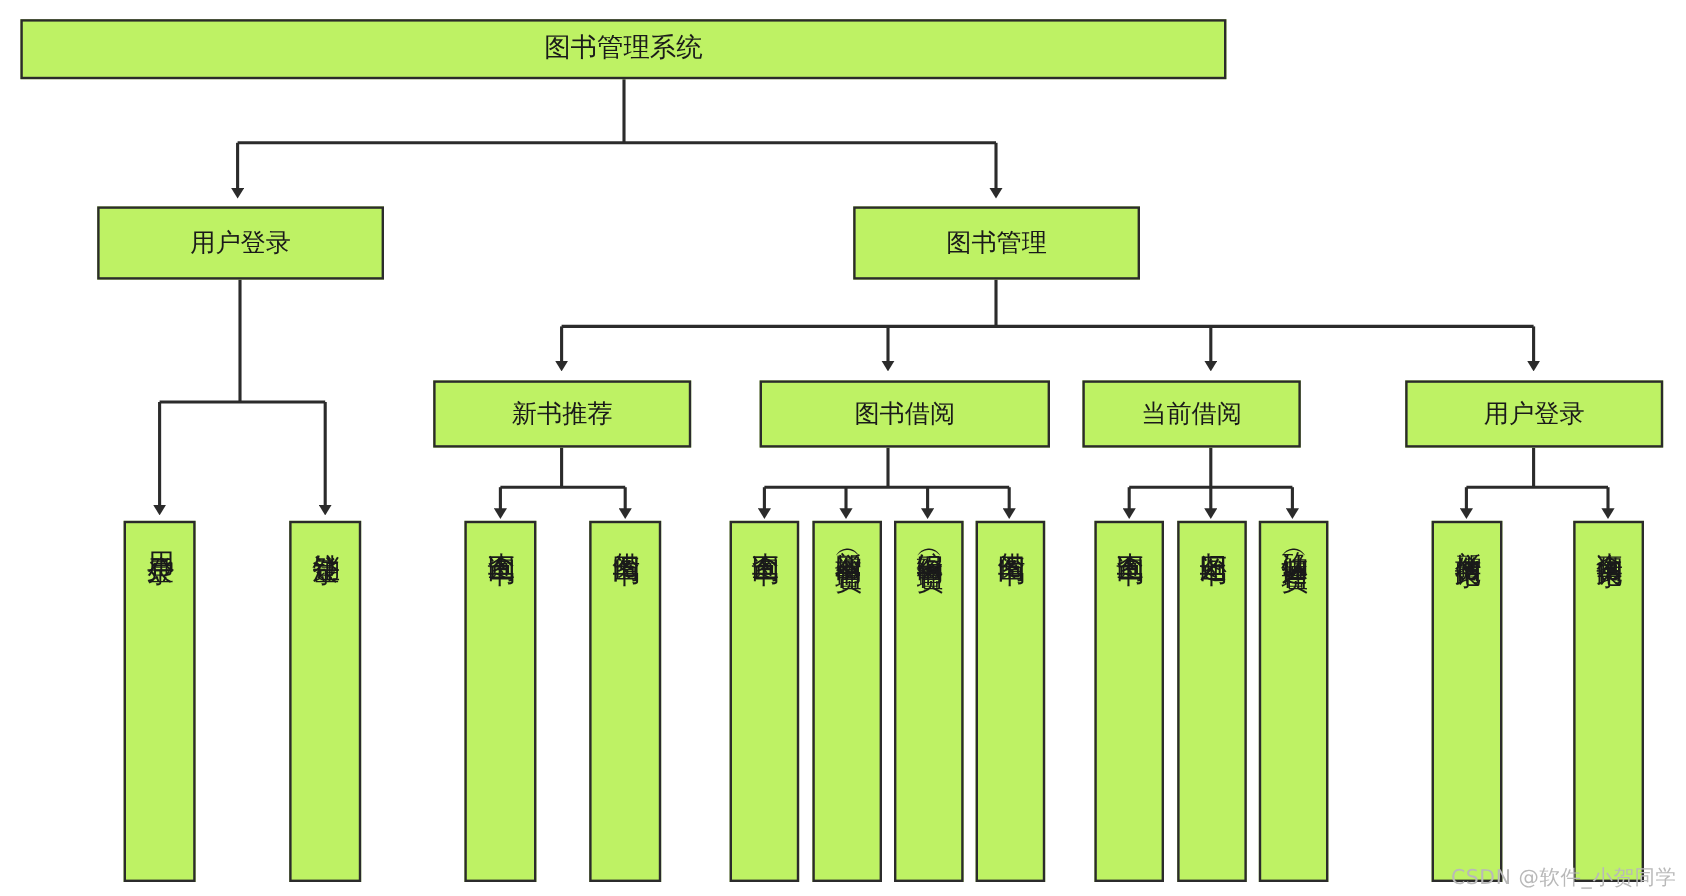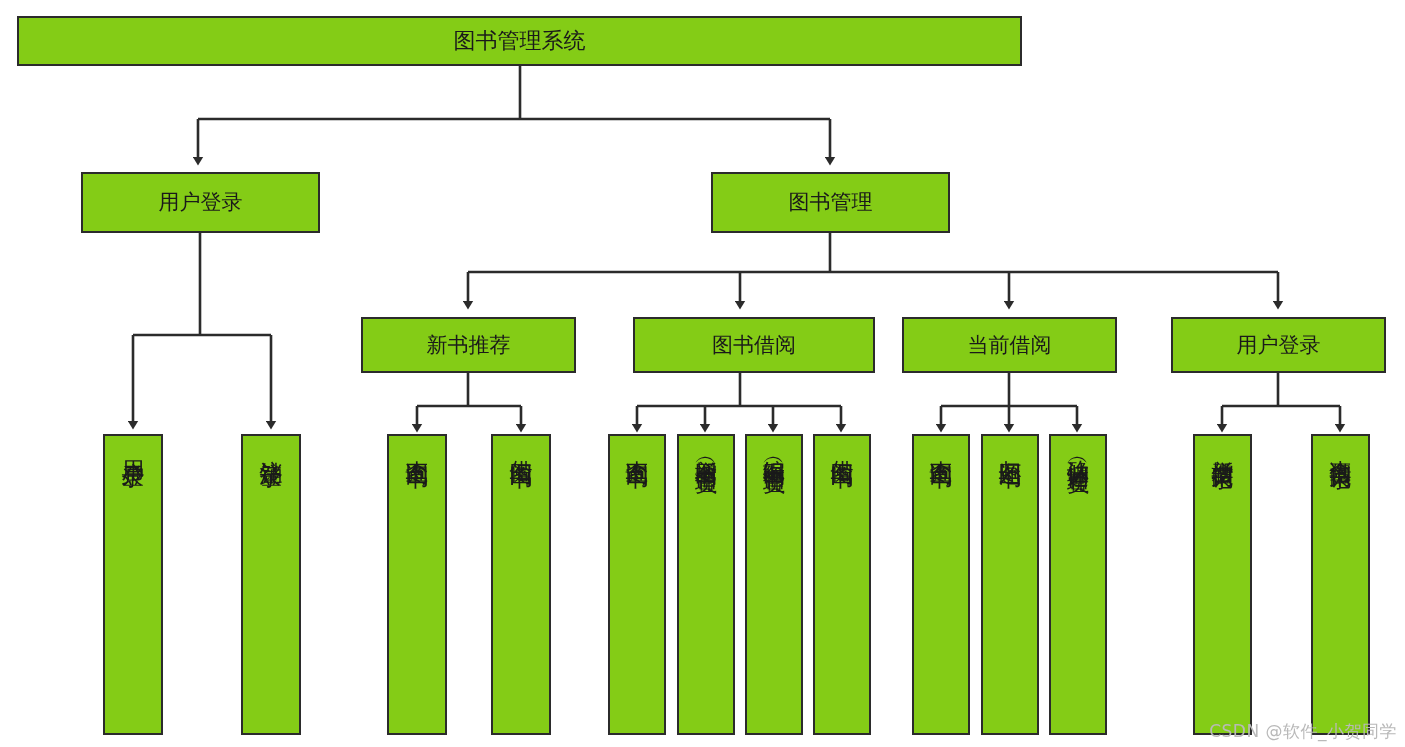--- a/index.html
+++ b/index.html
@@ -22,21 +22,21 @@
     position: absolute;
     left: 0;
     top: 0;
     width: 1405px;
     height: 747px;
     pointer-events: none;
   }
   .node {
     position: absolute;
     box-sizing: border-box;
-    background: #84cc16;
+    background: #bef264;
     border: 2px solid #2b2b2b;
     display: flex;
     align-items: center;
     justify-content: center;
     color: #1a1a1a;
     z-index: 2;
   }
   .node .label {
     display: block;
     text-align: center;
@@ -146,21 +146,21 @@
   <div class="node horiz" style="left:361px; top:317px; width:215px; height:56px;">
     <span class="label">新书推荐</span>
   </div>
 
   <div class="node horiz" style="left:711px; top:172px; width:239px; height:61px;">
     <span class="label">图书管理</span>
   </div>
   <div class="node horiz" style="left:633px; top:317px; width:242px; height:56px;">
     <span class="label">图书借阅</span>
   </div>
-  <div class="node horiz" style="left:902px; top:317px; width:215px; height:56px;">
+  <div class="node horiz" style="left:902px; top:317px; width:182px; height:56px;">
     <span class="label">当前借阅</span>
   </div>
   <div class="node horiz" style="left:1171px; top:317px; width:215px; height:56px;">
     <span class="label">用户登录</span>
   </div>
 
   <div class="node vert" style="left:103px; top:434px; width:60px; height:301px;">
     <span class="label">用户登录</span>
   </div>
   <div class="node vert" style="left:241px; top:434px; width:60px; height:301px;">

